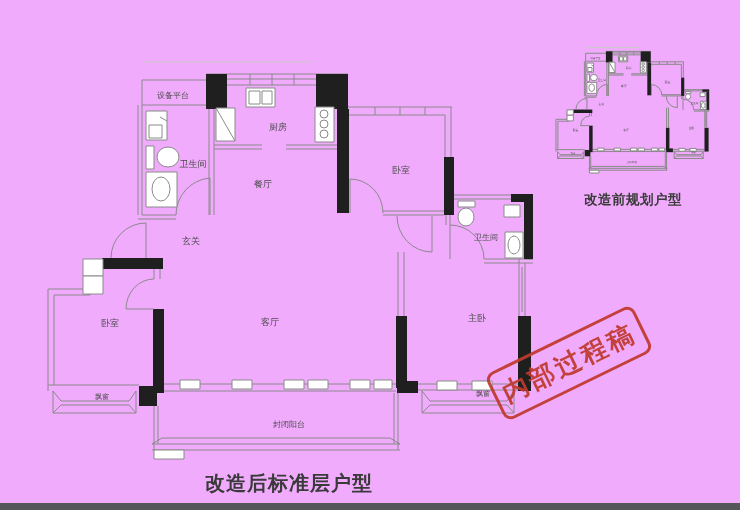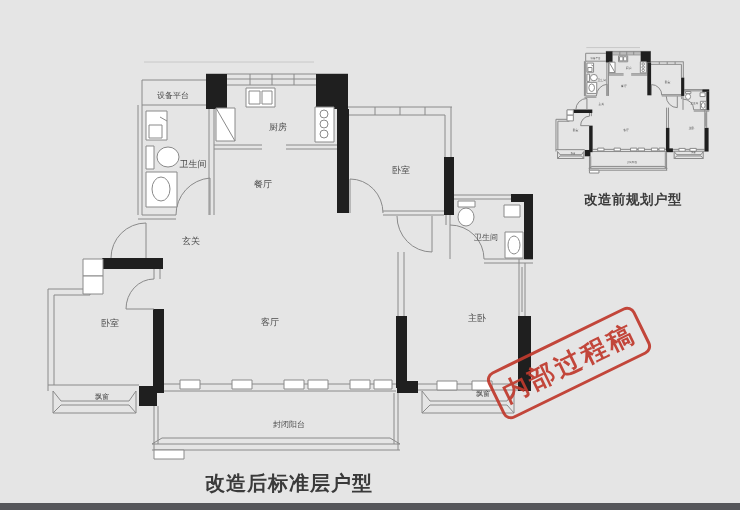--- a/index.html
+++ b/index.html
@@ -1,17 +1,17 @@
 <!DOCTYPE html>
 <html><head>
 <meta charset="utf-8">
 <style>
   html,body { margin:0; padding:0; background:#ffffff; }
   #stage {
-    position:relative; width:740px; height:510px; background:#e5e5e5;
+    position:relative; width:740px; height:510px; background:#f0abfc;
     overflow:hidden; font-family:"Liberation Sans", sans-serif;
   }
   svg text { font-family:"Liberation Sans", sans-serif; }
   .ln   { stroke:#8a8a8a; stroke-width:1; fill:none; vector-effect:non-scaling-stroke; }
   .lnl  { stroke:#c8c8c8; stroke-width:1; fill:none; vector-effect:non-scaling-stroke; }
   .fix  { stroke:#8a8a8a; stroke-width:1; fill:#ffffff; vector-effect:non-scaling-stroke; }
   .wall { fill:#1f1f1f; stroke:none; }
   .lbl    { font-size:9px; fill:#4c4c4c; text-anchor:middle; }
   .lbl-sm { font-size:8px; fill:#4c4c4c; text-anchor:middle; }
   .lbl-xs { font-size:7px; fill:#4c4c4c; text-anchor:middle; }

